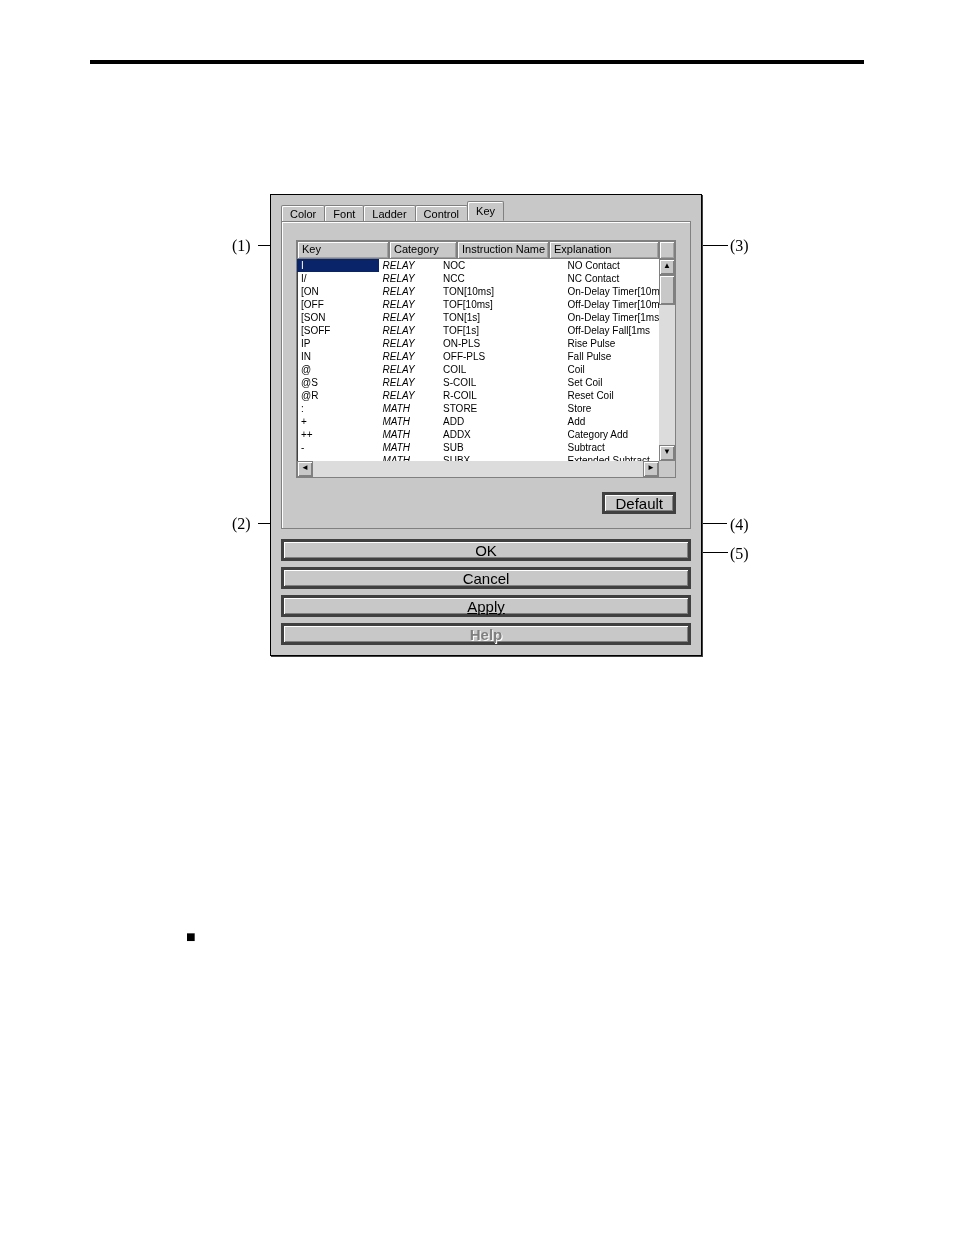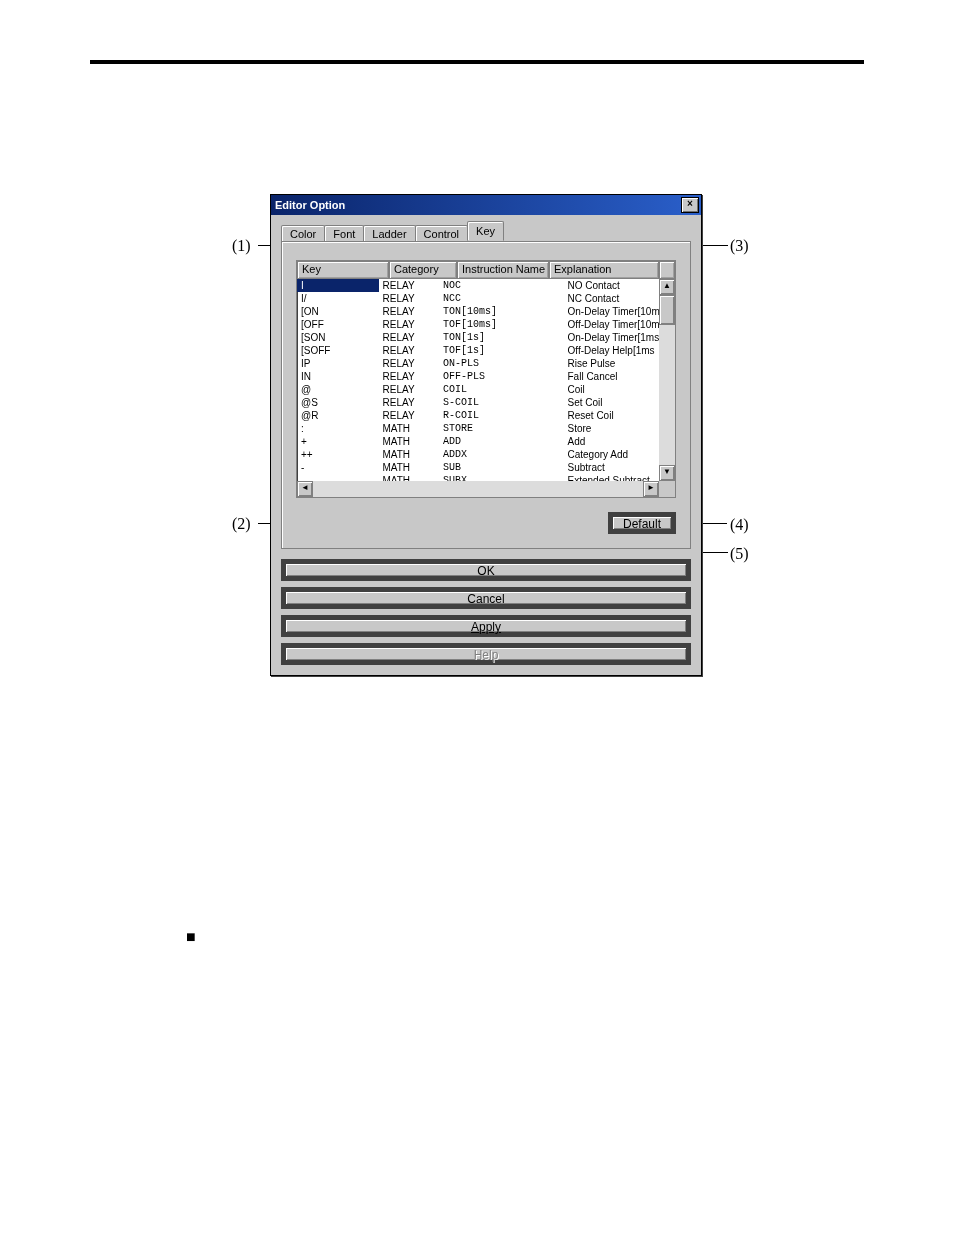--- a/index.html
+++ b/index.html
@@ -173,22 +173,22 @@
     font-size: 10px;
     color: #000;
   }
   .lv-cell {
     box-sizing: border-box;
     padding: 0 4px;
     overflow: hidden;
     white-space: nowrap;
   }
   .lv-cell.key { width: 92px; }
-  .lv-cell.cat { width: 68px; }
-  .lv-cell.ins { width: 92px; font-family: Liberation Mono, monospace; }
+  .lv-cell.cat { width: 68px; font-style: italic; }
+  .lv-cell.ins { width: 92px; }
   .lv-cell.exp { width: 108px; margin-left: 43px; }
   .lv-row.sel .lv-cell.key {
     background: #0a246a;
     color: #fff;
   }
 
   
   .vscroll {
     position: absolute;
     top: 18px; right: 0; bottom: 16px;
@@ -234,26 +234,26 @@
 
   .default-row {
     display: flex;
     justify-content: flex-end;
     margin-top: 14px;
   }
   .btn3d {
     min-width: 66px;
     height: 22px;
     background: #c8c8c8;
-    border: 5px solid #404040;
+    border: 3px solid #404040;
     box-shadow: inset 1px 1px 0 #fff, inset -1px -1px 0 #808080;
-    font-size: 12px;
+    font-size: 15px;
     padding: 0 10px;
   }
-  .btn3d.disabled { color: #808080; text-shadow: 1px 1px 0 #fff; }
+  .btn3d.disabled { color: #808080; text-shadow: 1px 1px 0 #fff; font-weight: bold; }
   .dialog-buttons {
     display: flex;
     justify-content: flex-end;
     gap: 6px;
     margin-top: 10px;
     flex-direction: column;
   }
   .underline-mnemonic { text-decoration: underline; }
 
   .square-bullet {
@@ -290,24 +290,20 @@
   <div class="arrow h" style="left:601px; top:523px; width:126px;"></div>
   <div class="arrow v" style="left:601px; top:503px; height:20px;"></div>
   <div class="arrowhead up" style="left:597px; top:498px;"></div>
 
   <div class="arrow h" style="left:670px; top:552px; width:58px;"></div>
   <div class="arrowhead left" style="left:664px; top:548px;"></div>
 
   <div class="square-bullet" style="left:186px; top:928px;">■</div>
 
   <div class="dialog">
-    <div class="titlebar">
-      <span>Editor Option</span>
-      <span class="close">×</span>
-    </div>
 
     <div class="dialog-body">
 
       <div class="tabstrip">
         <div class="tab">Color</div>
         <div class="tab">Font</div>
         <div class="tab">Ladder</div>
         <div class="tab">Control</div>
         <div class="tab active">Key</div>
       </div>
@@ -351,33 +347,33 @@
               <div class="lv-row">
                 <div class="lv-cell key">[SON</div>
                 <div class="lv-cell cat">RELAY</div>
                 <div class="lv-cell ins">TON[1s]</div>
                 <div class="lv-cell exp">On-Delay Timer[1ms</div>
               </div>
               <div class="lv-row">
                 <div class="lv-cell key">[SOFF</div>
                 <div class="lv-cell cat">RELAY</div>
                 <div class="lv-cell ins">TOF[1s]</div>
-                <div class="lv-cell exp">Off-Delay Help[1ms</div>
+                <div class="lv-cell exp">Off-Delay Fall[1ms</div>
               </div>
               <div class="lv-row">
                 <div class="lv-cell key">IP</div>
                 <div class="lv-cell cat">RELAY</div>
                 <div class="lv-cell ins">ON-PLS</div>
                 <div class="lv-cell exp">Rise Pulse</div>
               </div>
               <div class="lv-row">
                 <div class="lv-cell key">IN</div>
                 <div class="lv-cell cat">RELAY</div>
                 <div class="lv-cell ins">OFF-PLS</div>
-                <div class="lv-cell exp">Fall Cancel</div>
+                <div class="lv-cell exp">Fall Pulse</div>
               </div>
               <div class="lv-row">
                 <div class="lv-cell key">@</div>
                 <div class="lv-cell cat">RELAY</div>
                 <div class="lv-cell ins">COIL</div>
                 <div class="lv-cell exp">Coil</div>
               </div>
               <div class="lv-row">
                 <div class="lv-cell key">@S</div>
                 <div class="lv-cell cat">RELAY</div>

